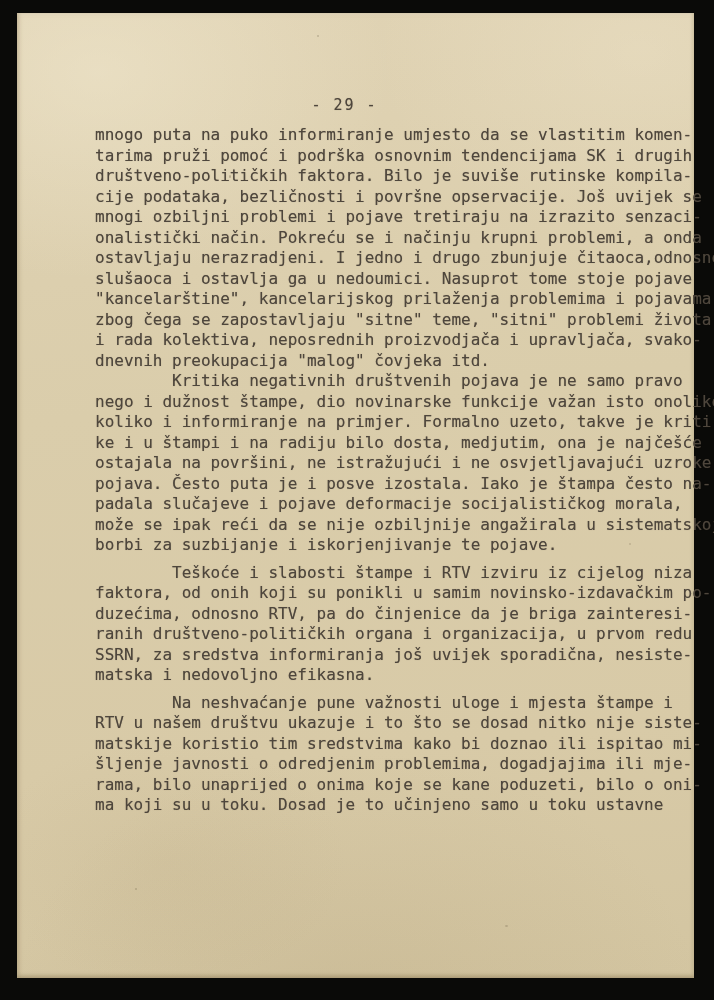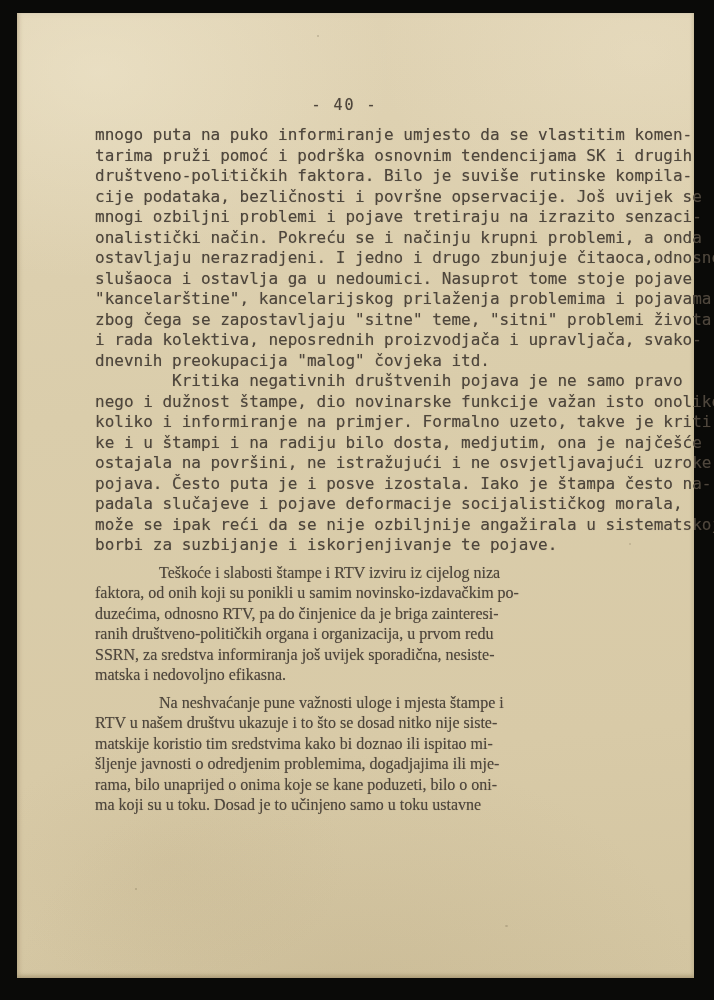--- a/index.html
+++ b/index.html
@@ -54,33 +54,33 @@
     color: #4e463c;
     font-size: 16px;
     line-height: 20.5px;
     text-shadow: 0 0 0.7px rgba(78, 70, 60, 0.50);
   }
   .para {
     margin: 0;
     white-space: pre;
   }
   .para.indent { text-indent: 8ch; }
-  .para.gap { margin-top: 7px; font-family: Liberation Serif, serif; }
+  .para.gap { margin-top: 7px; }
   .speck {
     position: absolute;
     border-radius: 50%;
     background: rgba(95, 82, 58, 0.55);
   }
 </style>
 </head>
 <body>
 
 <div class="scan">
   <div class="paper">
-    <div class="page-number">- 40 -</div>
+    <div class="page-number">- 29 -</div>
 
     <div class="body-text">
       <p class="para">mnogo puta na puko informiranje umjesto da se vlastitim komen-
 tarima pruži pomoć i podrška osnovnim tendencijama SK i drugih
 društveno-političkih faktora. Bilo je suviše rutinske kompila-
 cije podataka, bezličnosti i površne opservacije. Još uvijek se
 mnogi ozbiljni problemi i pojave tretiraju na izrazito senzaci-
 onalistički način. Pokreću se i načinju krupni problemi, a onda
 ostavljaju nerazradjeni. I jedno i drugo zbunjuje čitaoca,odnosno
 slušaoca i ostavlja ga u nedoumici. Nasuprot tome stoje pojave

